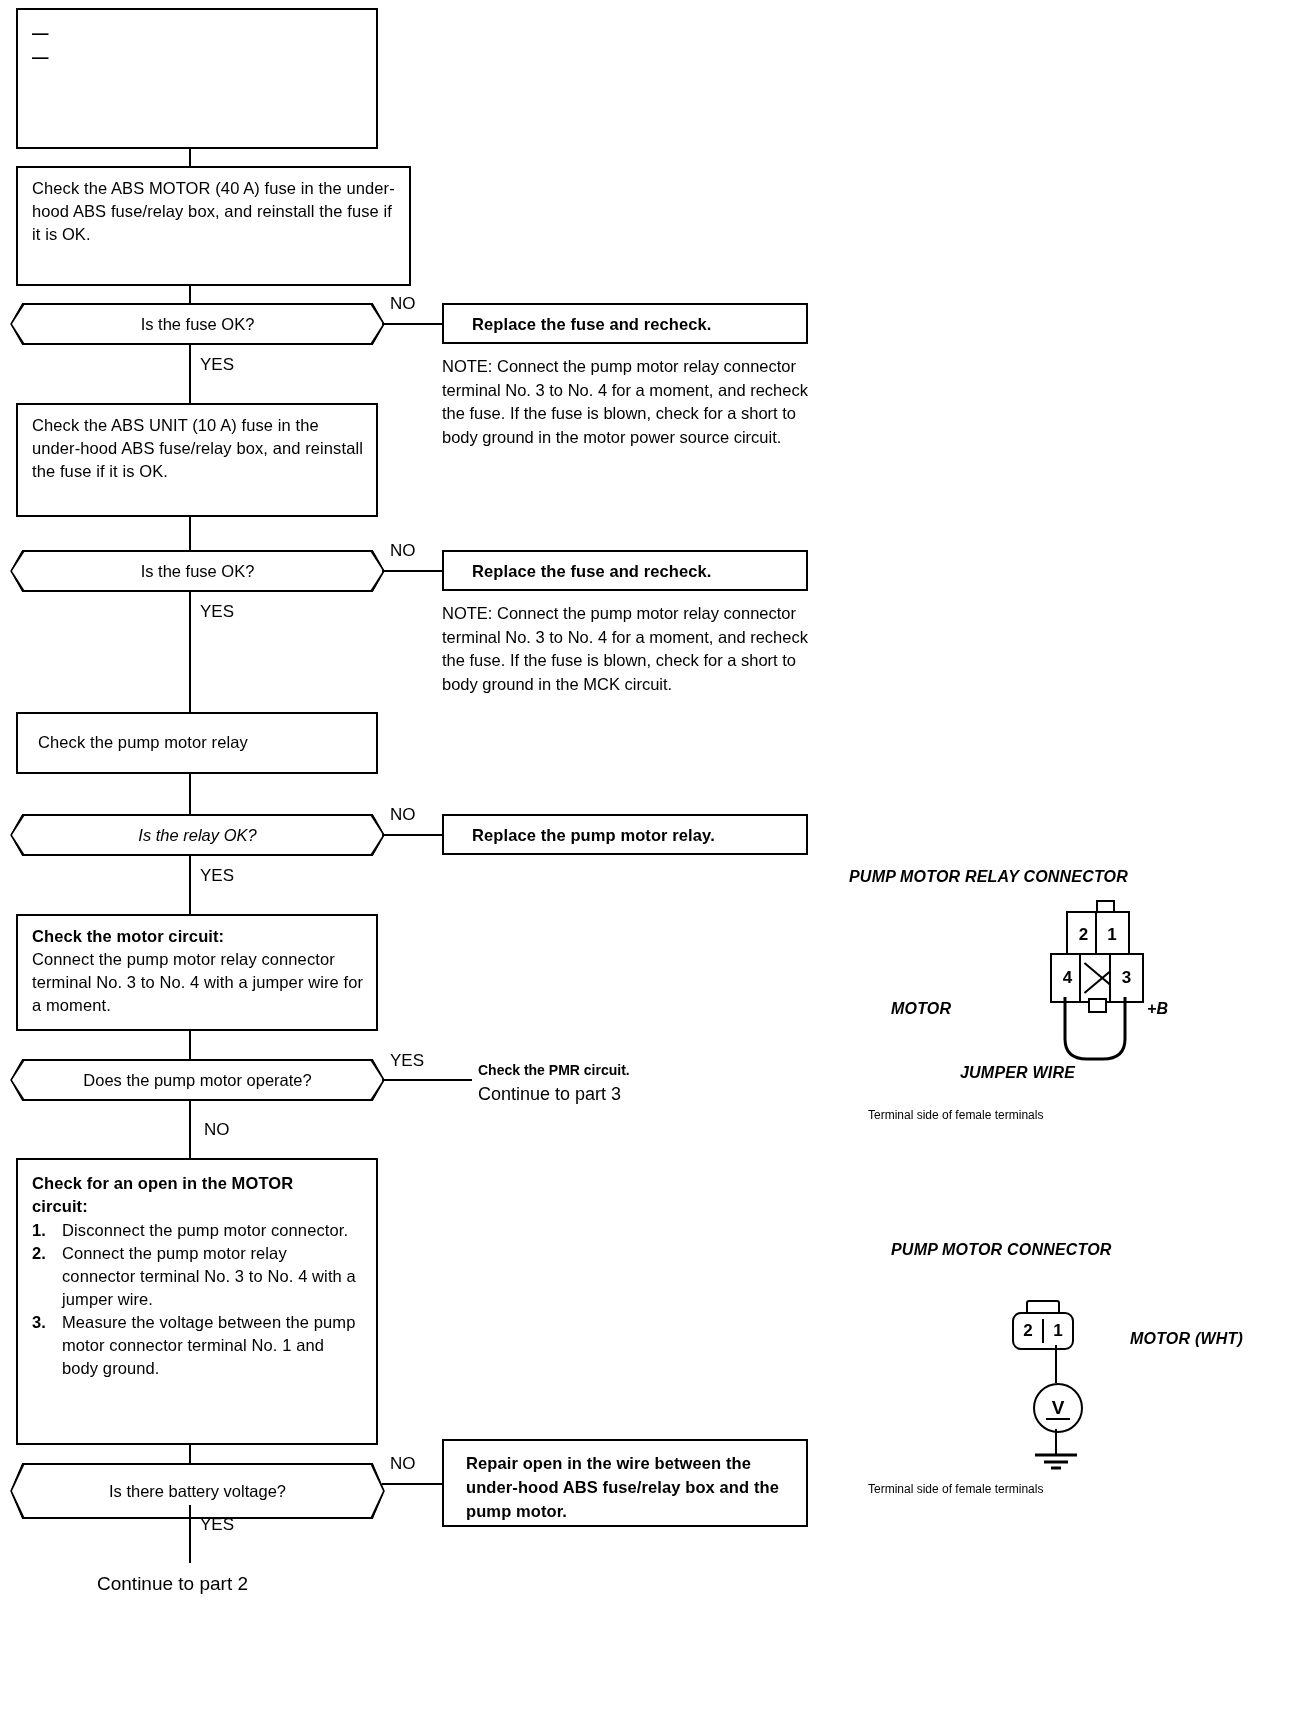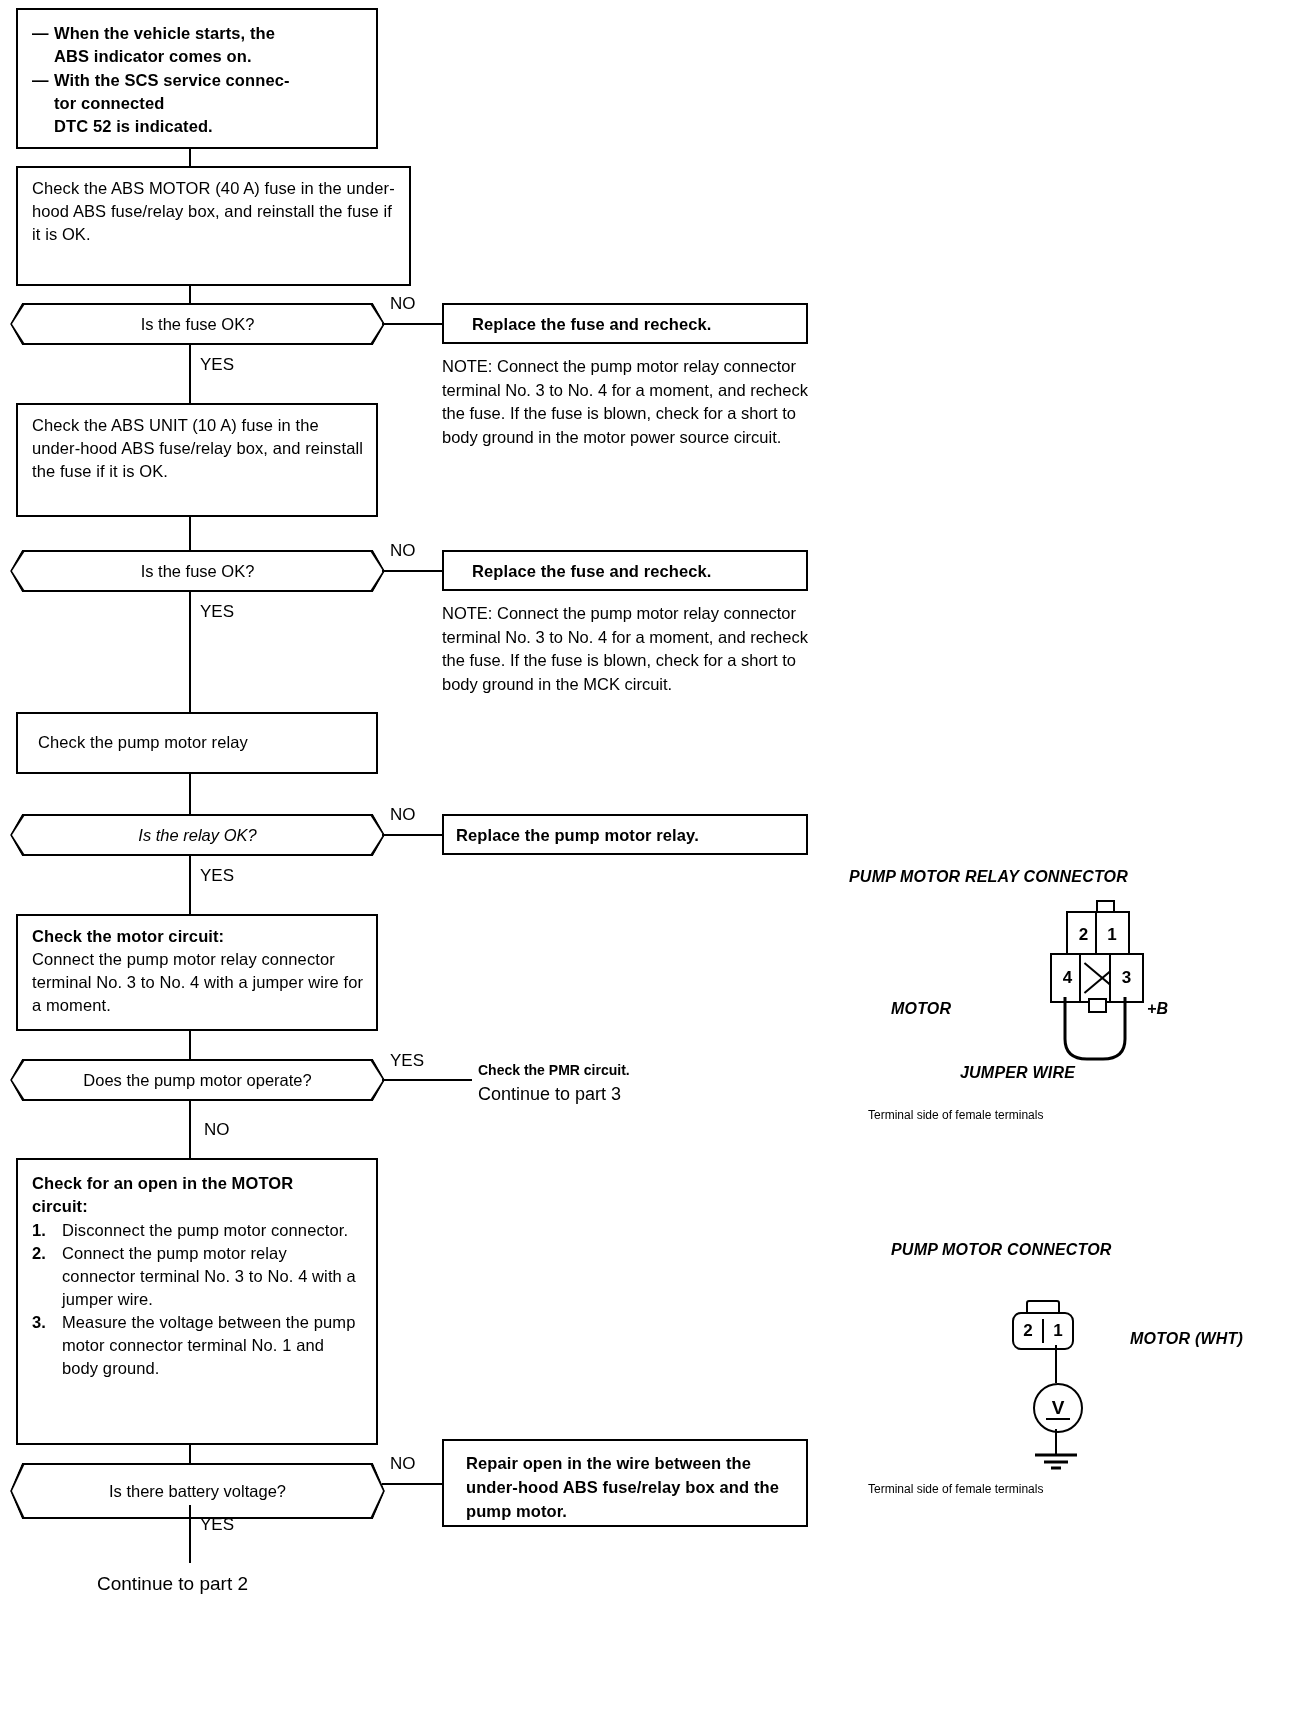--- a/index.html
+++ b/index.html
@@ -75,32 +75,23 @@
       background:#fff;display:flex;align-items:center;justify-content:center;
       font-size:19px;font-weight:bold;}
   .vm .ul{position:absolute;left:11px;right:11px;bottom:11px;height:2px;background:#000;}
 </style>
 </head>
 <body>
 
 <div class="box bold" style="left:16px;top:8px;width:362px;height:141px;padding:12px 10px 10px 14px;">
   <div style="display:flex;margin-bottom:1px;">
     <span style="width:22px;flex:none;">—</span>
-    <span>
-      <span>When the vehicle starts, the</span><br>
-      <span>ABS indicator comes on.</span>
-    </span>
   </div>
   <div style="display:flex;">
     <span style="width:22px;flex:none;">—</span>
-    <span>
-      <span>With the SCS service connec-</span><br>
-      <span>tor connected</span><br>
-      <span>DTC 52 is indicated.</span>
-    </span>
   </div>
 </div>
 
 <div class="vline" style="left:189px;top:149px;height:17px;"></div>
 
 <div class="box" style="left:16px;top:166px;width:395px;height:120px;">
   <span>Check the ABS MOTOR (40 A) fuse in the under-hood ABS fuse/relay box, and reinstall the fuse if it is OK.</span>
 </div>
 
 <div class="vline" style="left:189px;top:286px;height:17px;"></div>
@@ -159,21 +150,21 @@
 
 <div class="hex" style="left:10px;top:814px;width:375px;height:42px;font-style:italic;">
   <div class="inner"></div>
   <div class="inner2"></div>
   <span class="lbl">Is the relay OK?</span>
 </div>
 
 <div class="hline" style="left:382px;top:834px;width:60px;"></div>
 <div class="branch" style="left:390px;top:805px;">NO</div>
 
-<div class="box bold" style="left:442px;top:814px;width:366px;height:41px;padding:8px 10px 8px 12px;">
+<div class="box bold" style="left:442px;top:814px;width:366px;height:41px;padding:8px 10px 8px 28px;">
   <span>Replace the pump motor relay.</span>
 </div>
 
 <div class="vline" style="left:189px;top:856px;height:58px;"></div>
 <div class="branch" style="left:200px;top:866px;">YES</div>
 
 <div class="box" style="left:16px;top:914px;width:362px;height:117px;">
   <span class="hd">Check the motor circuit:</span>
   <span>Connect the pump motor relay connector terminal No. 3 to No. 4 with a jumper wire for a moment.</span>
 </div>

